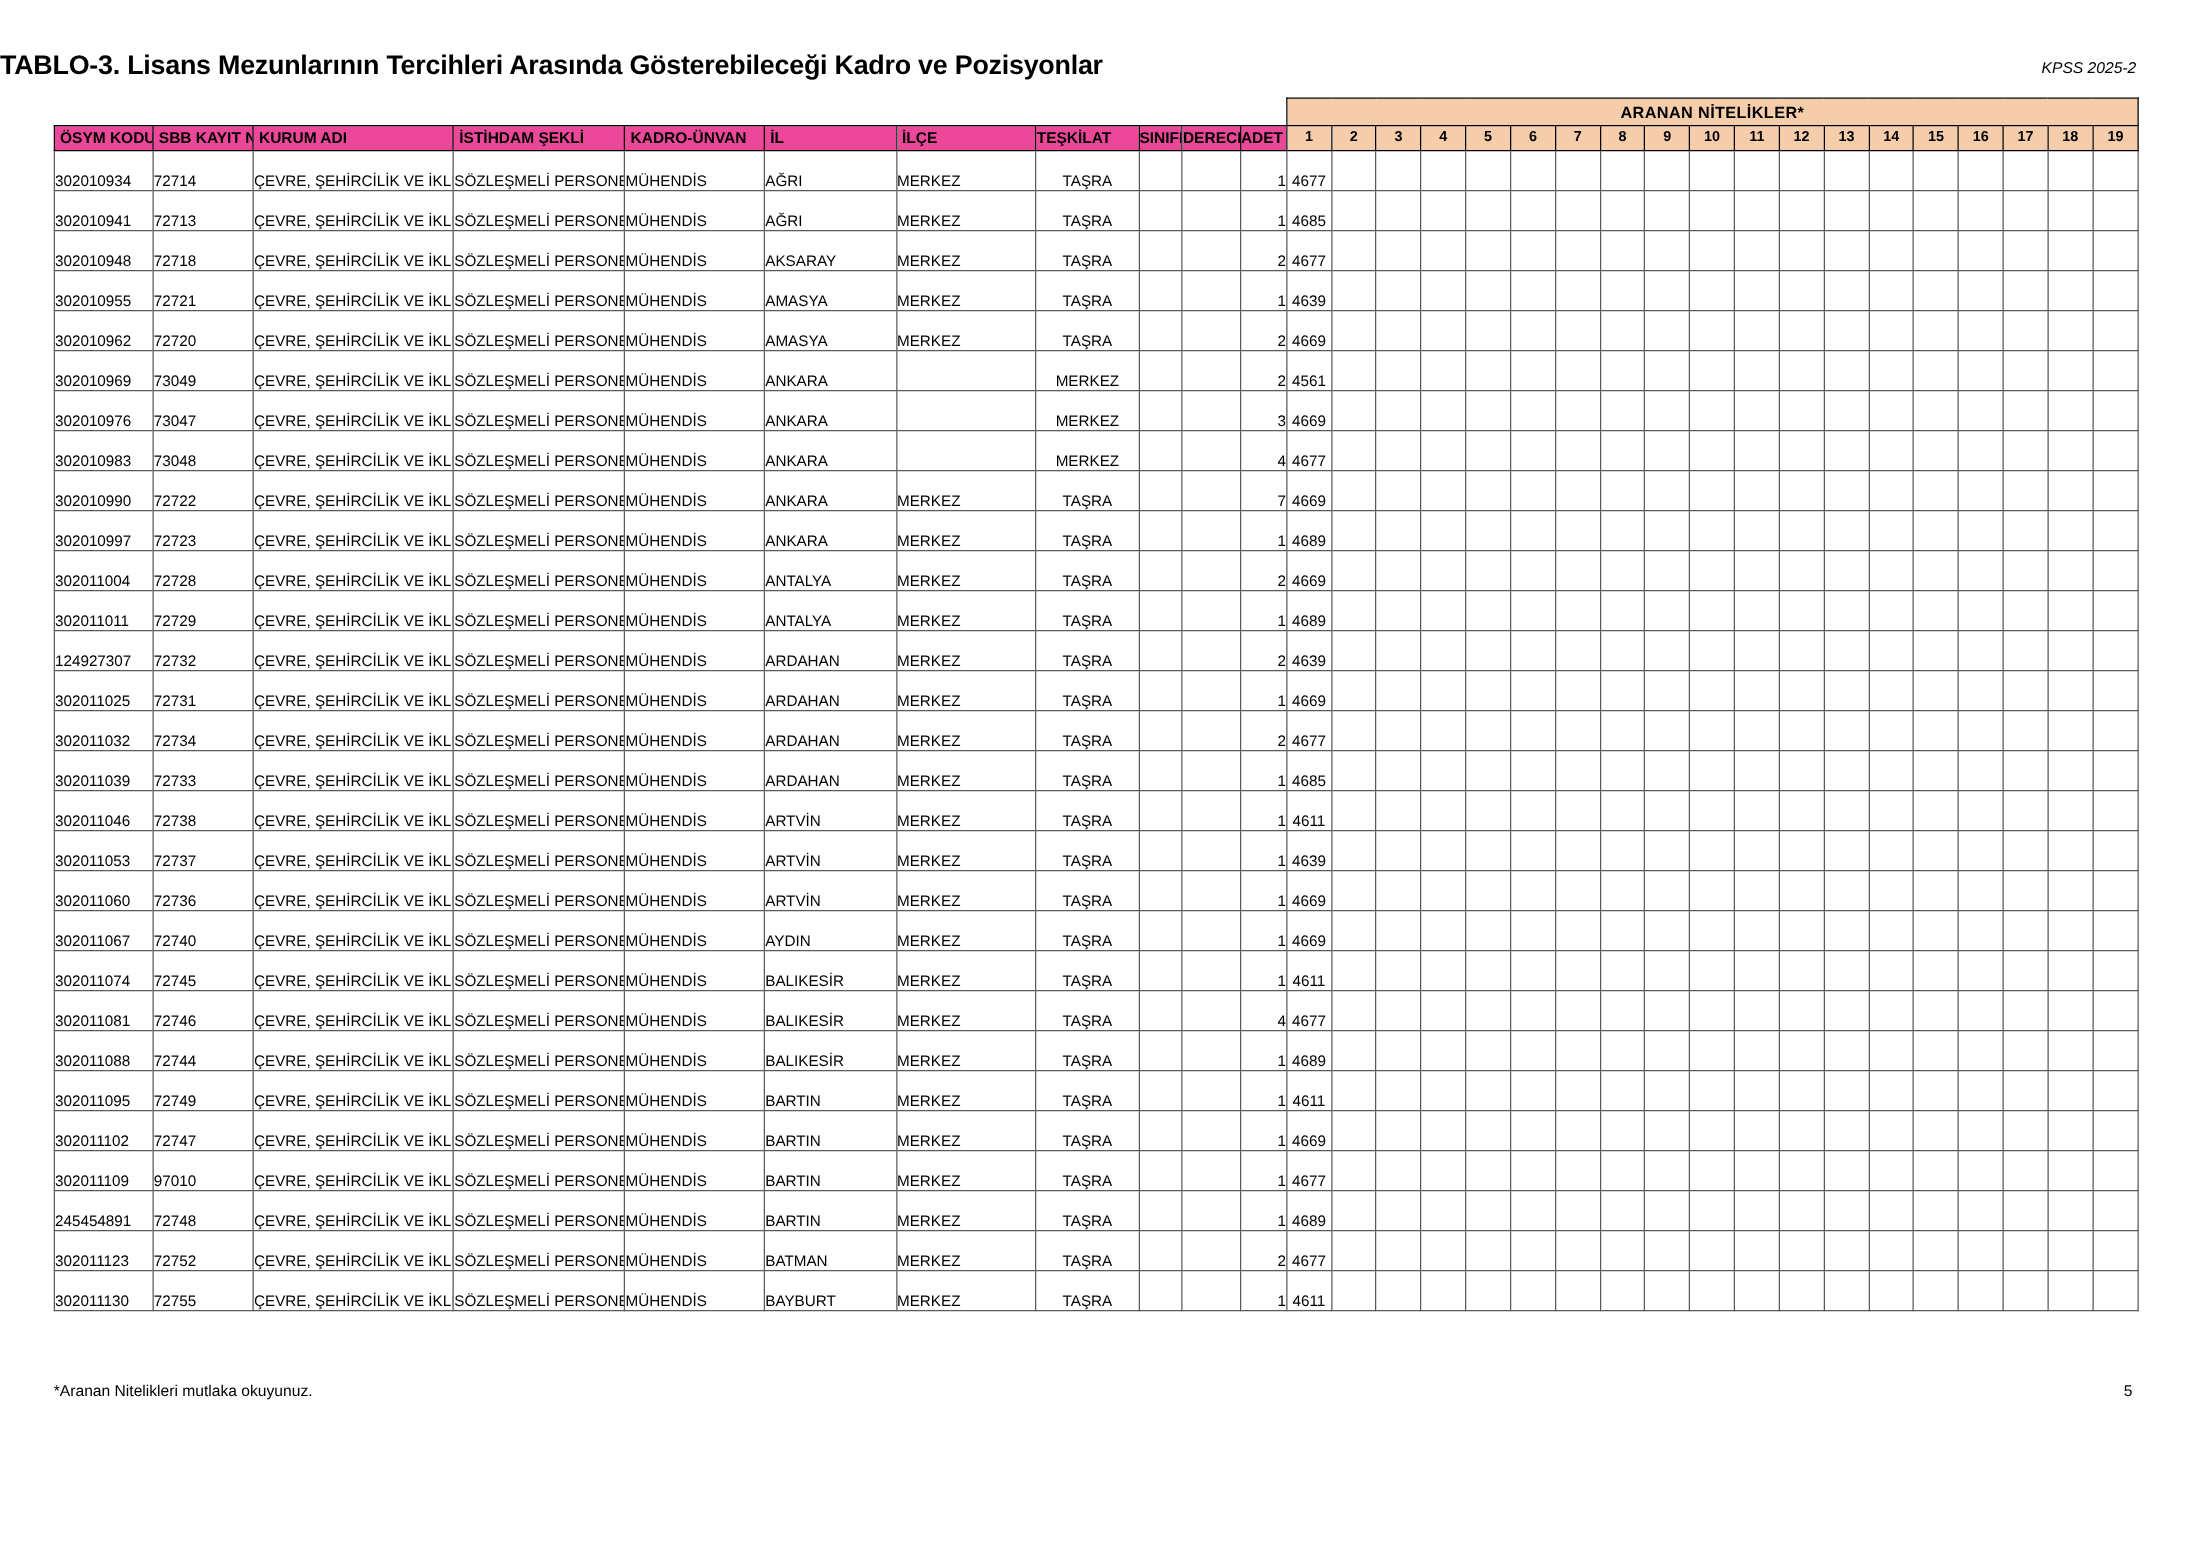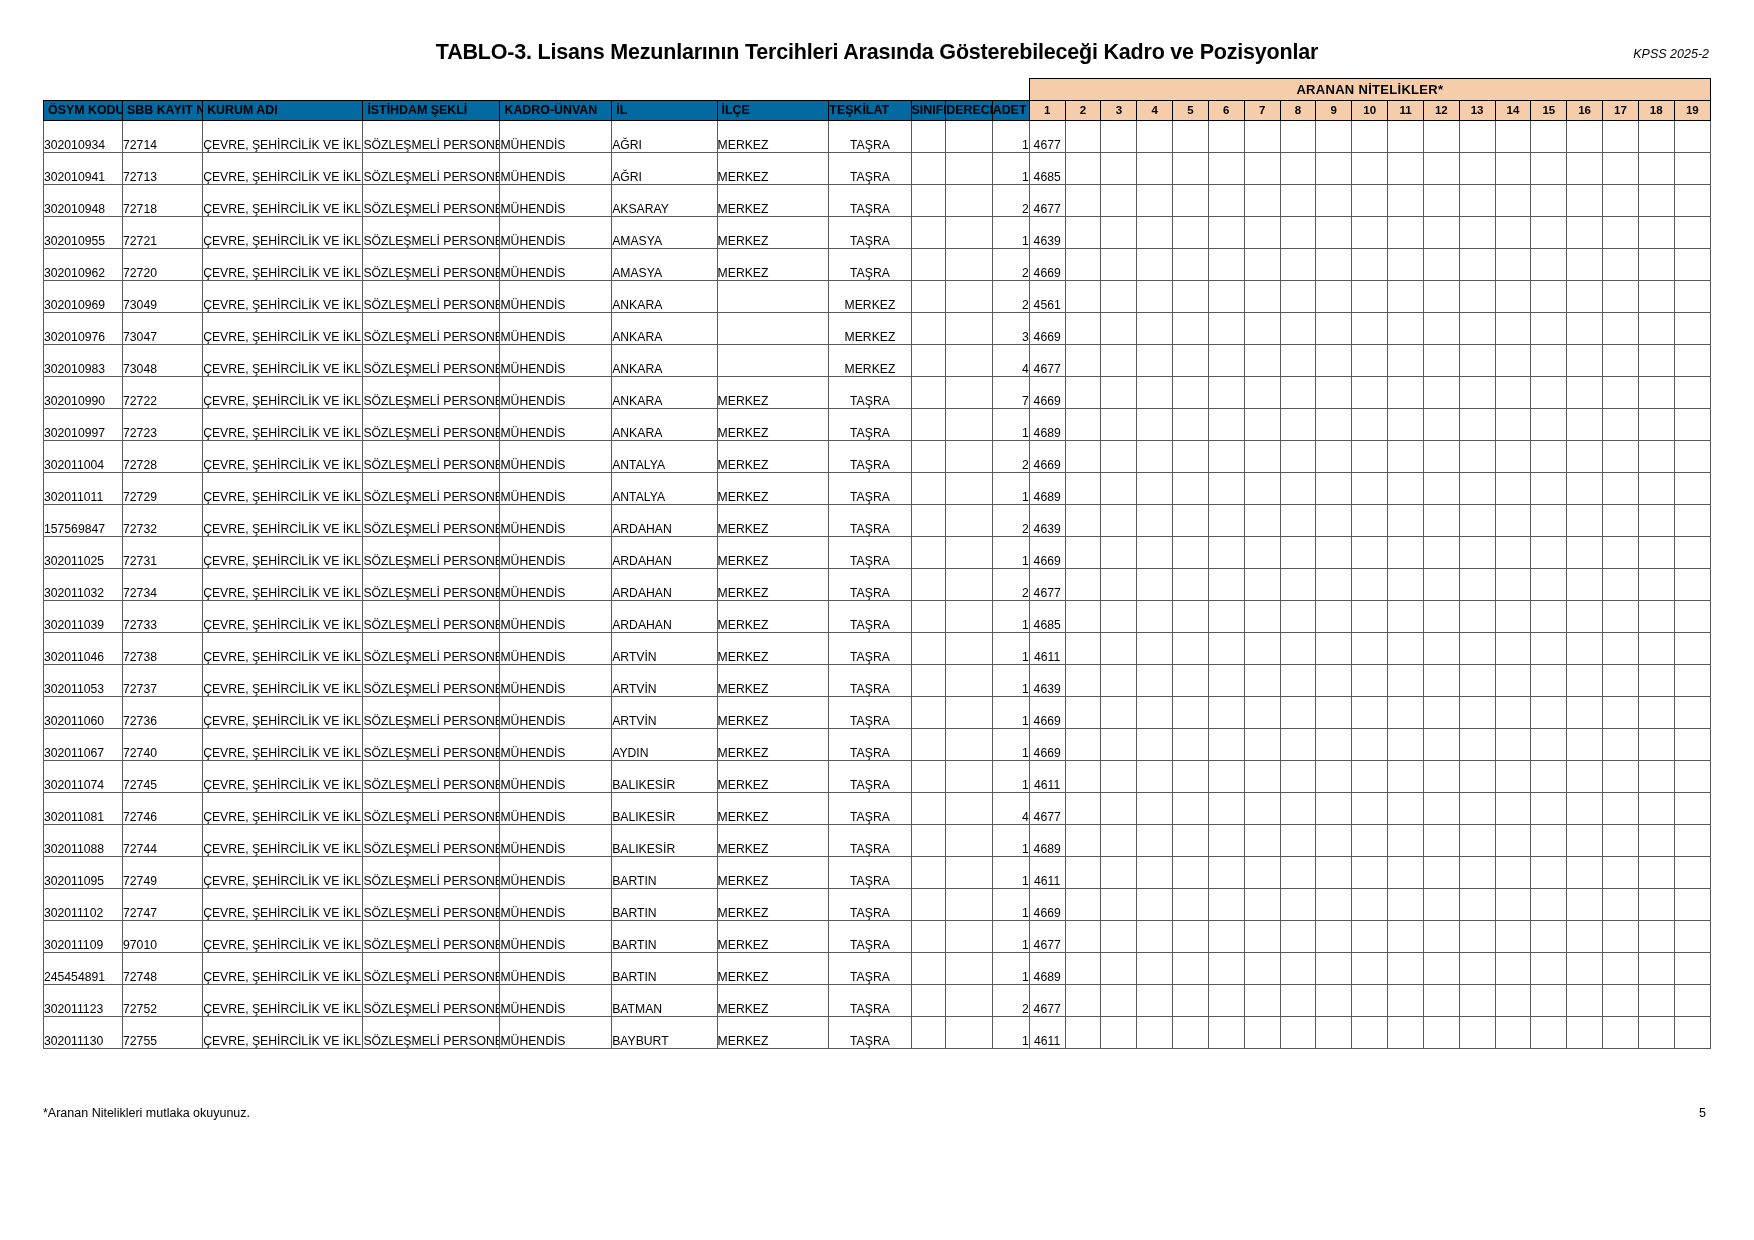--- a/index.html
+++ b/index.html
@@ -20,21 +20,21 @@
     width: 1754px;
     height: 1240px;
     box-sizing: border-box;
     padding: 0;
   }
   .doc-title {
     position: absolute;
     top: 40px;
     left: 0;
     width: 1754px;
-    text-align: center;
+    text-align: left;
     font-size: 21.5px;
     font-weight: bold;
     letter-spacing: -0.2px;
   }
   .exam-label {
     position: absolute;
     top: 47px;
     right: 45px;
     font-size: 12.5px;
     font-weight: normal;
@@ -53,21 +53,21 @@
     font-size: 12.2px;
   }
   table.main th, table.main td {
     border: 1px solid #5a5a5a;
     padding: 0;
     vertical-align: bottom;
     overflow: hidden;
     white-space: nowrap;
   }
   .hdr {
-    background: #0369a1;
+    background: #ec4899;
     font-weight: bold;
     font-size: 12.4px;
     height: 19px;
     line-height: 19px;
     text-align: left;
     padding-left: 4px !important;
     vertical-align: middle !important;
     border: 1px solid #000 !important;
   }
   .hdr.c { text-align: left; padding-left: 0 !important; }
@@ -579,21 +579,21 @@
             <td class="row-cell empty"></td>
             <td class="row-cell empty"></td>
             <td class="row-cell empty"></td>
             <td class="row-cell empty"></td>
             <td class="row-cell empty"></td>
             <td class="row-cell empty"></td>
             <td class="row-cell empty"></td>
             <td class="row-cell empty"></td>
           </tr>
           <tr>
-            <td class="row-cell ">157569847</td>
+            <td class="row-cell ">124927307</td>
             <td class="row-cell ">72732</td>
             <td class="row-cell kurum">ÇEVRE, ŞEHİRCİLİK VE İKLİM DEĞİŞİKLİĞİ BAKANLIĞI</td>
             <td class="row-cell ">SÖZLEŞMELİ PERSONEL</td>
             <td class="row-cell ">MÜHENDİS</td>
             <td class="row-cell ">ARDAHAN</td>
             <td class="row-cell ">MERKEZ</td>
             <td class="row-cell ctr">TAŞRA</td>
             <td class="row-cell ctr"></td>
             <td class="row-cell ctr"></td>
             <td class="row-cell rgt">2</td>

